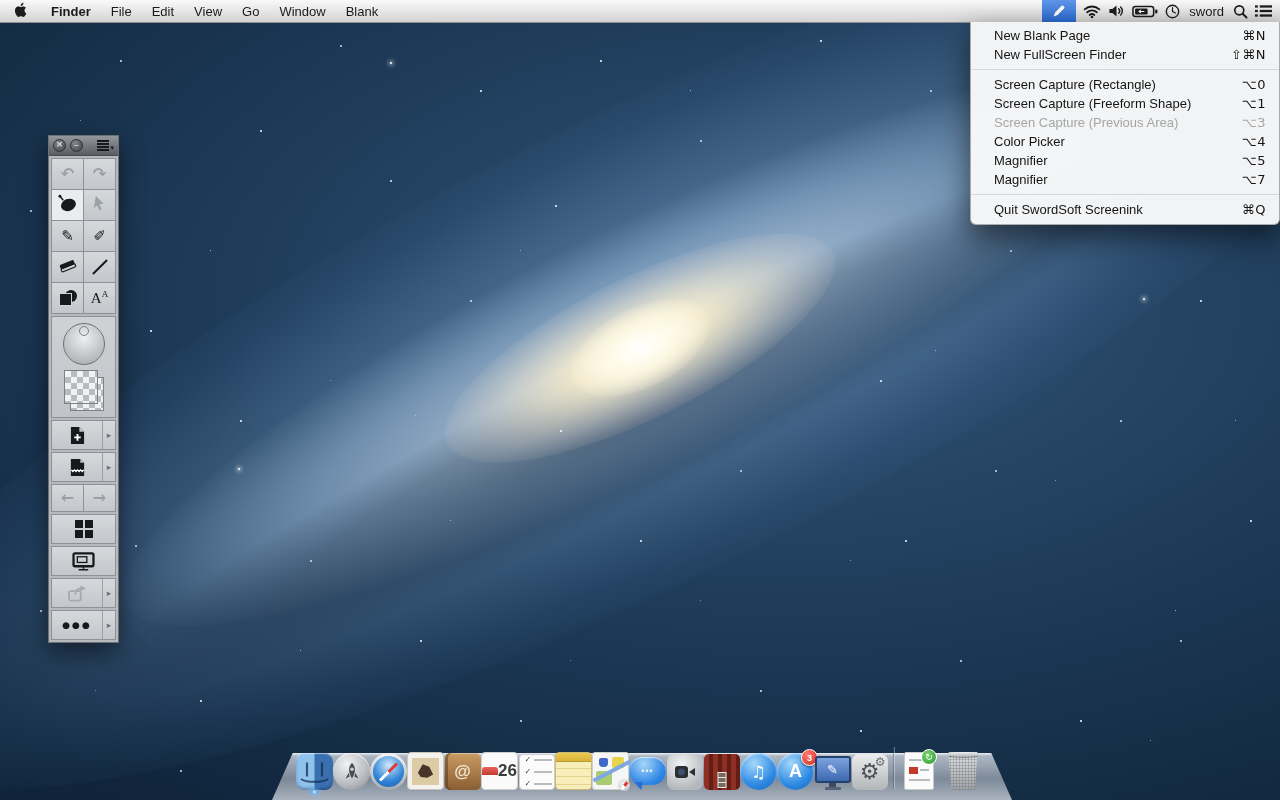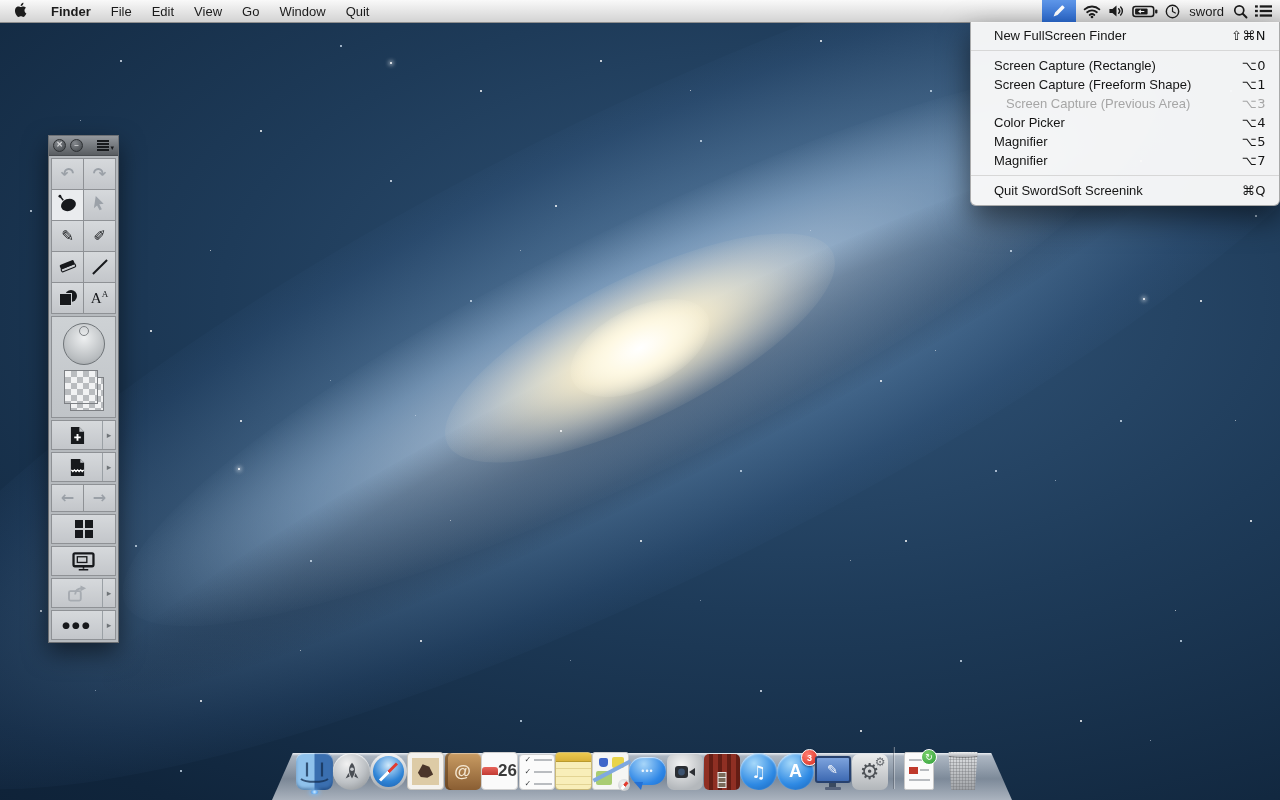--- a/index.html
+++ b/index.html
@@ -56,21 +56,21 @@
   .st-user{font-size:13px;color:#1b1b1b;padding:0 2px;}
 
   
   .dropdown{position:absolute;top:22px;right:0;width:308px;z-index:60;
     background:rgba(249,249,249,.97);border:1px solid rgba(110,110,110,.55);border-top:none;
     border-radius:0 0 6px 6px;box-shadow:0 12px 30px rgba(0,0,0,.55);
     padding:4px 0 5px 0;font-size:13px;color:#151515;}
   .mi{display:flex;align-items:center;height:19px;padding:0 13px 0 23px;}
   .mi-label{flex:1;white-space:nowrap;}
   .mi-key{font-family:"DejaVu Sans",sans-serif;letter-spacing:.5px;}
-  .mi.disabled{color:#a6a6a6;margin-left:12px;}
+  .mi.disabled{color:#a6a6a6;}
   .msep{height:1px;background:#d7d7d7;margin:5px 0;}
 
   
   .palette{position:absolute;left:48px;top:135px;width:69px;z-index:40;
     background:#b6babe;border:1px solid #6d7074;box-shadow:0 10px 24px rgba(0,0,0,.5);}
   .p-title{height:19px;background:linear-gradient(#94989d,#595d61);display:flex;align-items:center;
     padding:0 4px;gap:4px;border-bottom:1px solid #4a4d51;}
   .tbtn{width:11px;height:11px;border-radius:50%;border:1px solid #2d3033;
     background:radial-gradient(circle at 35% 30%, #85898e, #3e4246);
     color:#d9dadc;font-size:8px;line-height:10px;text-align:center;font-weight:bold;}
@@ -247,21 +247,21 @@
             <path d="M13.7 10.6c0-2.3 1.9-3.4 2-3.5-1.1-1.6-2.8-1.8-3.4-1.8-1.4-.1-2.8.8-3.5.8-.7 0-1.8-.8-3-.8C4.3 5.3 2.8 6.2 2 7.6c-1.6 2.8-.4 6.9 1.2 9.2.8 1.1 1.7 2.4 2.9 2.3 1.2 0 1.6-.8 3-.8s1.8.8 3 .8c1.2 0 2-1.1 2.8-2.2.9-1.3 1.2-2.5 1.2-2.6-.1-.1-2.4-1-2.4-3.7zM11.4 3.4c.6-.8 1.1-1.9 1-3-.9 0-2.1.6-2.7 1.4-.6.7-1.1 1.8-1 2.9 1.1.1 2.1-.5 2.7-1.3z" fill="#1c1c1c"></path>
           </svg>
       </span>
     </span>
     <span class="mb-app">Finder</span>
     <span class="mb-item">File</span>
     <span class="mb-item">Edit</span>
     <span class="mb-item">View</span>
     <span class="mb-item">Go</span>
     <span class="mb-item">Window</span>
-    <span class="mb-item">Quit</span>
+    <span class="mb-item">Blank</span>
   </div>
   <div class="mb-right">
     <span class="st st-pencil">
       <span>
         <svg viewBox="0 0 20 20" width="16" height="16">
             <path d="M3.2 16.8l1.9-5 8.6-8.6c.3-.3.8-.3 1.1 0l2 2c.3.3.3.8 0 1.1l-8.6 8.6-5 1.9z" fill="#ffffff"></path>
           </svg>
       </span>
     </span>
     <span class="st">
@@ -320,20 +320,24 @@
           <rect x="0" y="10.6" width="3" height="2.4" fill="#1c1c1c"></rect>
             <rect x="5" y="10.6" width="13" height="2.4" fill="#1c1c1c"></rect>
         </svg>
       </span>
     </span>
   </div>
 </div>
 
 <div class="dropdown">
   <div class="mi">
+    <span class="mi-label">New Blank Page</span>
+    <span class="mi-key">⌘N</span>
+  </div>
+  <div class="mi">
     <span class="mi-label">New FullScreen Finder</span>
     <span class="mi-key">⇧⌘N</span>
   </div>
   <div class="msep"></div>
   <div class="mi">
     <span class="mi-label">Screen Capture (Rectangle)</span>
     <span class="mi-key">⌥0</span>
   </div>
   <div class="mi">
     <span class="mi-label">Screen Capture (Freeform Shape)</span>

